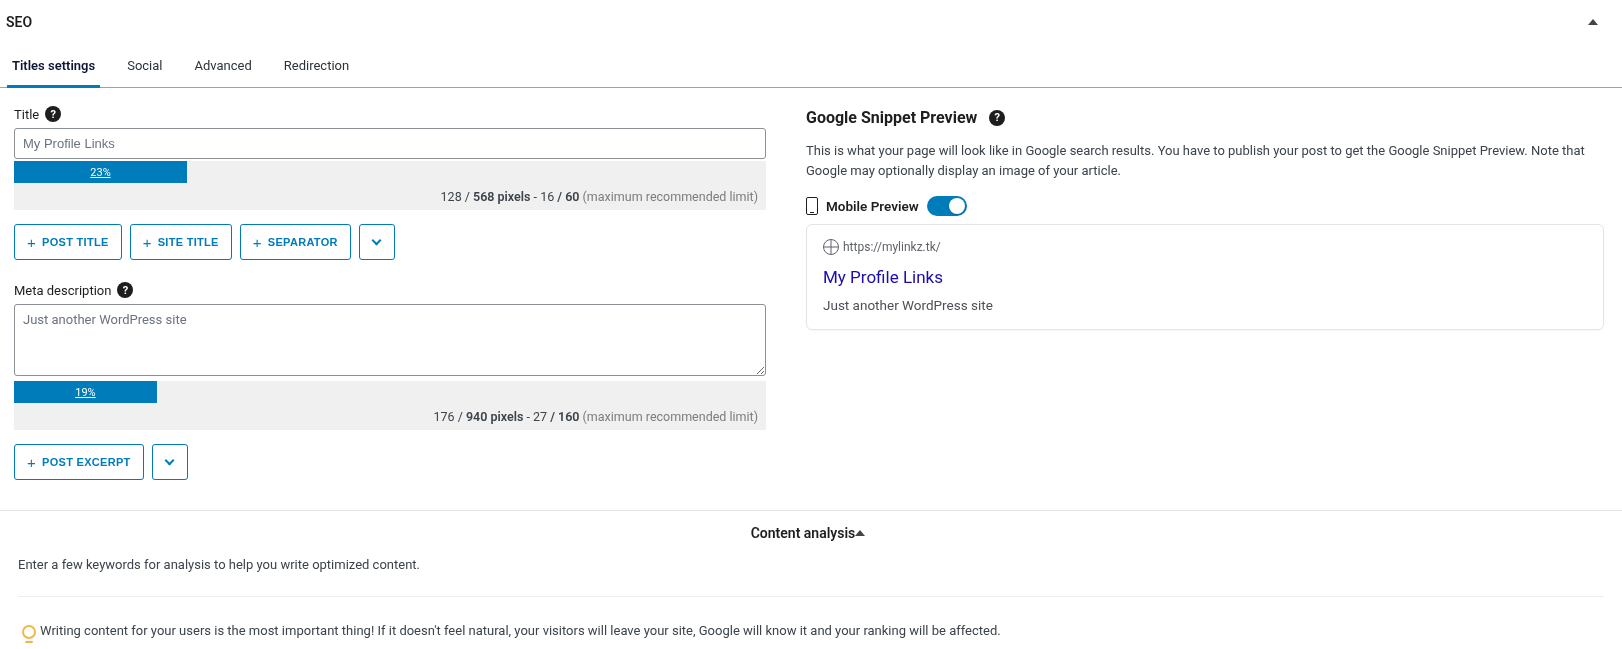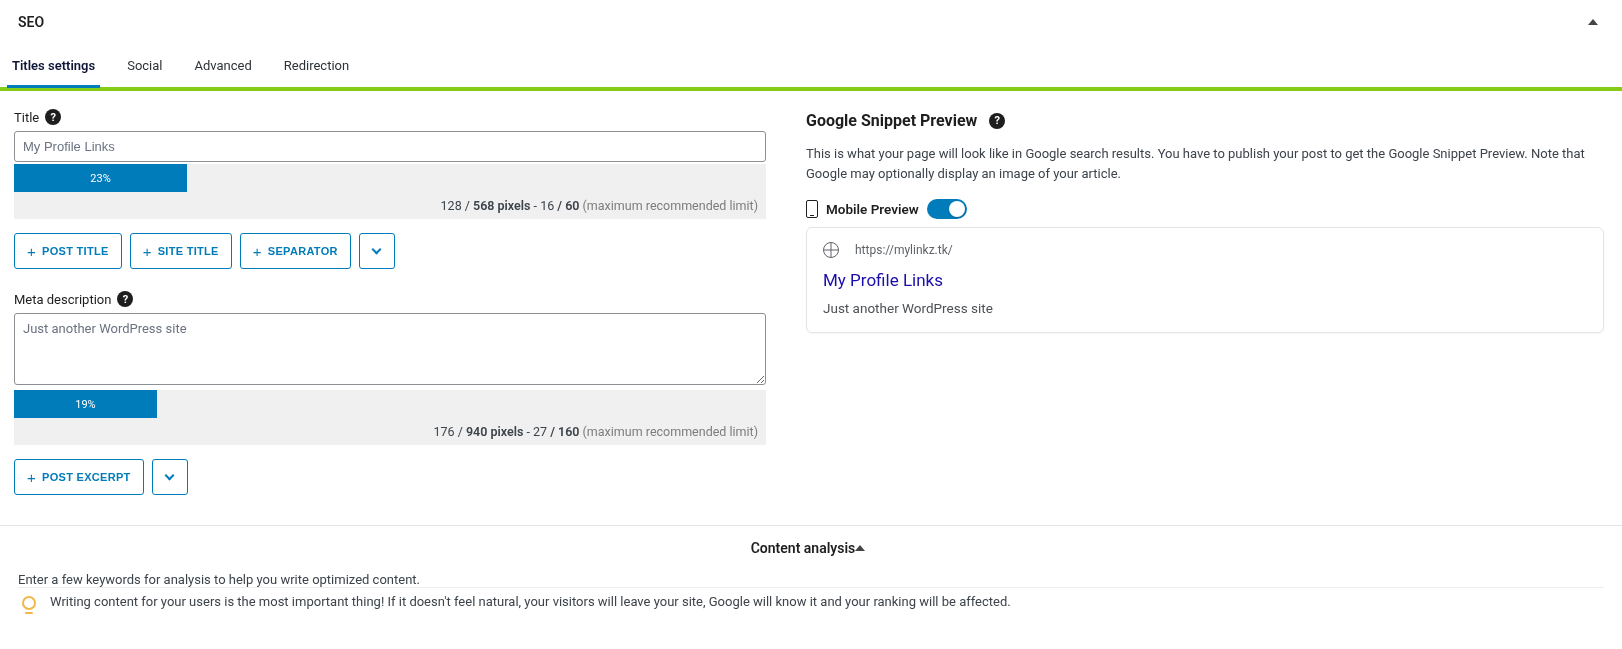--- a/index.html
+++ b/index.html
@@ -10,40 +10,40 @@
     color: #1e1e1e;
     background: #fff;
   }
   .panel {
     width: 1622px;
   }
   .panel-header {
     display: flex;
     justify-content: space-between;
     align-items: center;
-    padding: 14px 18px 8px 18px;
+    padding: 14px 18px 8px 6px;
   }
   .panel-header h2 {
     margin: 0;
     font-size: 14px;
     font-weight: 600;
     color: #1e1e1e;
   }
   .collapse-btn {
     width: 0; height: 0;
     border-left: 5px solid transparent;
     border-right: 5px solid transparent;
     border-bottom: 6px solid #444;
     margin-right: 6px;
   }
   .tabs {
     display: flex;
     gap: 28px;
     padding: 14px 10px 0 10px;
-    border-bottom: 4px solid #84cc16;
+    border-bottom: 1px solid #84cc16;
   }
   .tab {
     padding: 6px 2px 14px 2px;
     font-size: 13px;
     color: #2c3338;
     cursor: pointer;
     position: relative;
   }
   .tab.active {
     font-weight: 600;
@@ -98,27 +98,28 @@
     height: 72px;
     resize: both;
     font-family: inherit;
   }
   .progress-wrap {
     background: #f0f0f1;
     margin-top: 2px;
     position: relative;
   }
   .progress-bar {
-    height: 28px;
+    height: 22px;
     background: #007cba;
     color: #fff;
     font-size: 11px;
     display: flex;
     align-items: center;
     justify-content: center;
+    text-decoration: underline;
   }
   .limit-line {
     text-align: right;
     padding: 6px 8px;
     font-size: 12.5px;
     color: #3c434a;
   }
   .limit-line .muted { color: #7d7d7d; }
   .limit-line .bold { font-weight: 600; }
   .btn-row {
@@ -218,21 +219,21 @@
   }
   .snippet-card {
     border: 1px solid #e2e4e7;
     border-radius: 6px;
     padding: 14px 16px 16px 16px;
     box-shadow: 0 1px 2px rgba(0,0,0,0.04);
   }
   .snippet-url-row {
     display: flex;
     align-items: center;
-    gap: 16px;
+    gap: 4px;
     font-size: 12px;
     color: #5f6368;
     margin-bottom: 12px;
   }
   .globe-icon {
     width: 16px; height: 16px;
     border: 1.3px solid #5f6368;
     border-radius: 50%;
     position: relative;
   }
@@ -270,25 +271,25 @@
     padding: 14px 18px 6px 18px;
   }
   .ca-header h2 { margin:0; font-size:14px; font-weight:600; }
   .ca-body {
     padding: 10px 18px 4px 18px;
     font-size: 13px;
     color: #3c434a;
   }
   .ca-hint {
     border-top: 1px solid #eceef0;
-    margin-top: 0;
-    padding-top: 6px;
+    margin-top: 24px;
+    padding-top: 26px;
     display:flex;
     align-items:flex-start;
-    gap: 14px;
+    gap: 4px;
   }
   .bulb-icon {
     width: 14px; height: 14px;
     border: 2px solid #f0b849;
     border-radius: 50%;
     position: relative;
     margin-left: 4px;
     margin-top: 2px;
     flex-shrink: 0;
   }

